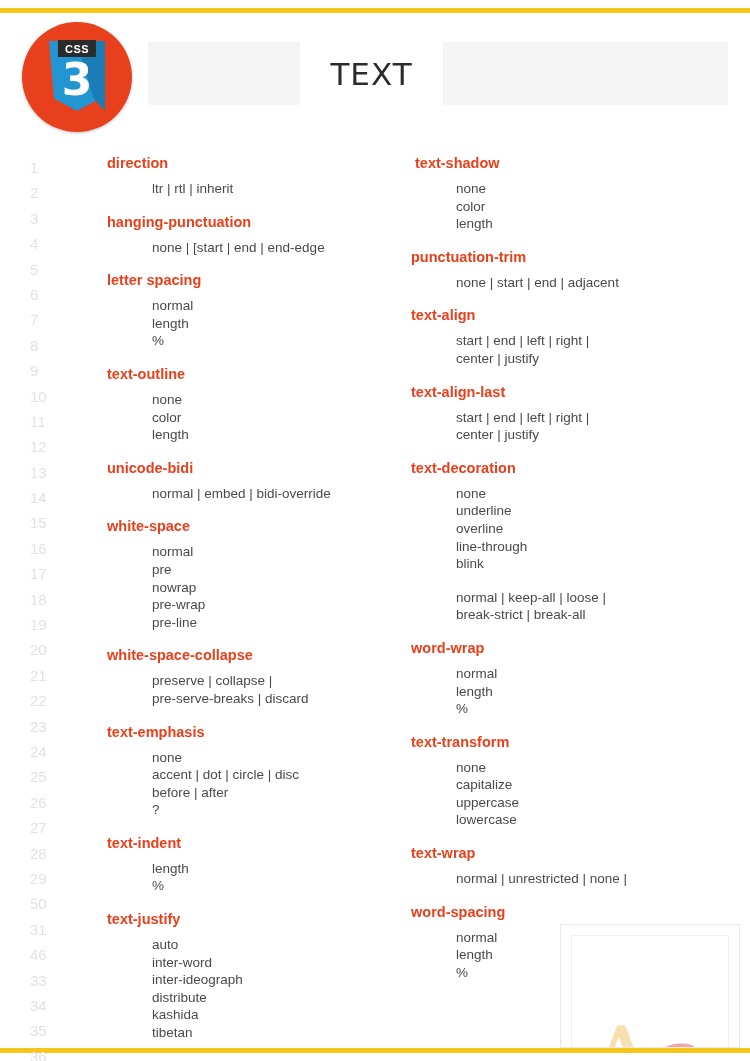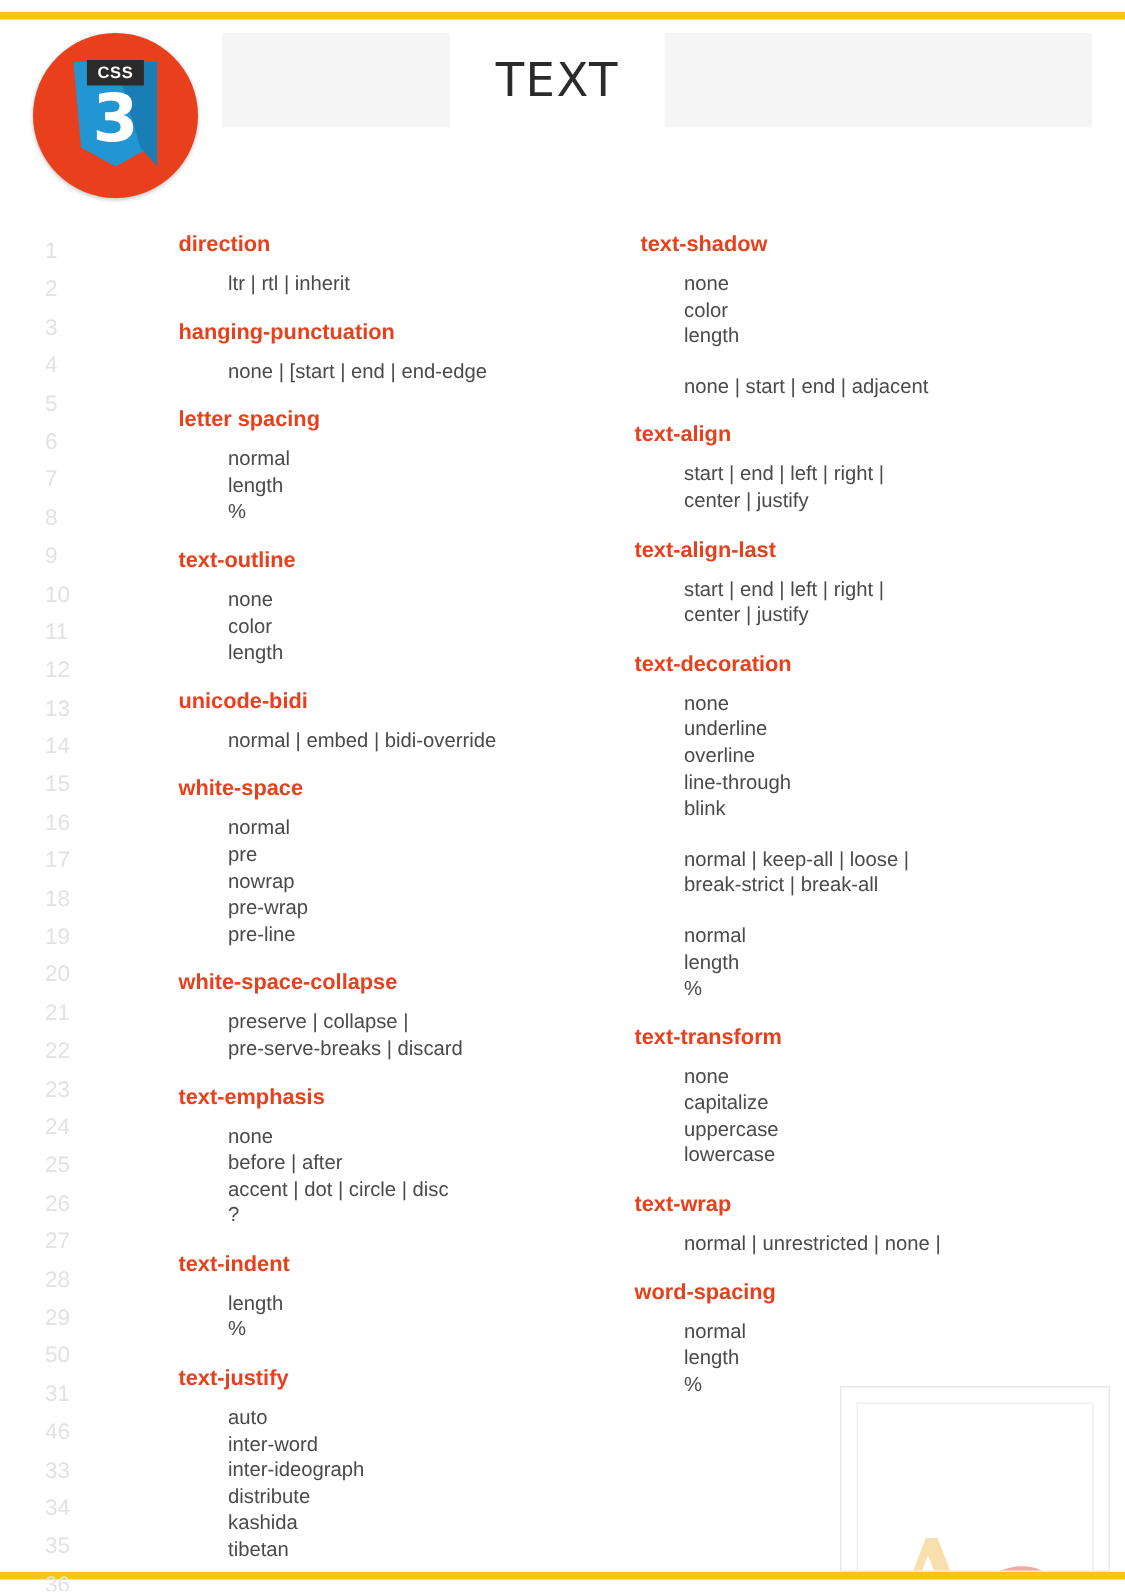--- a/index.html
+++ b/index.html
@@ -20,21 +20,21 @@
     position: absolute;
     left: 0; width: 750px; height: 5px;
     background: #f5c518;
   }
   .rule.top { top: 8px; }
   .rule.bottom { bottom: 8px; }
 
   
   .header {
     position: absolute;
-    top: 22px; left: 0; width: 750px; height: 74px; padding-left: 12px;
+    top: 42px; left: 0; width: 750px; height: 74px; padding-left: 12px;
   }
   .hdr-box {
     position: absolute;
     top: 0; height: 63px;
     background: #f5f5f5;
   }
   .hdr-box.left { left: 148px; width: 152px; }
   .hdr-box.right { left: 443px; width: 285px; }
   .hdr-title {
     position: absolute;
@@ -114,21 +114,21 @@
     font-size: 13.5px;
     color: #4a4a4a;
   }
   .col.left { left: 107px; width: 300px; }
   .col.right { left: 411px; width: 310px; }
 
   .prop-title {
     color: #e8401c;
     font-weight: bold;
     font-size: 14.5px;
-    margin: 0 0 9px 12px;
+    margin: 0 0 9px 0;
     line-height: 16px;
   }
   .prop-title.indent { padding-left: 4px; }
   .values {
     margin: 0 0 16px 0;
     line-height: 17.6px;
     color: #4a4a4a;
     font-size: 13.5px;
   }
   .values div { white-space: pre-wrap; padding-left: 45px; }
@@ -253,22 +253,22 @@
         <div>pre-line</div>
       </div>
       <div class="prop-title">white-space-collapse</div>
       <div class="values">
         <div>preserve | collapse |</div>
         <div>pre-serve-breaks | discard</div>
       </div>
       <div class="prop-title">text-emphasis</div>
       <div class="values">
         <div>none</div>
+        <div>accent | dot | circle | disc</div>
         <div>before | after</div>
-        <div>accent | dot | circle | disc</div>
         <div>?</div>
       </div>
       <div class="prop-title">text-indent</div>
       <div class="values">
         <div>length</div>
         <div>%</div>
       </div>
       <div class="prop-title">text-justify</div>
       <div class="values">
         <div>auto</div>
@@ -279,20 +279,21 @@
         <div>tibetan</div>
       </div>
     </div>
   <div class="col right" id="col-right">
       <div class="prop-title indent">text-shadow</div>
       <div class="values">
         <div>none</div>
         <div>color</div>
         <div>length</div>
       </div>
+      <div class="prop-title">punctuation-trim</div>
       <div class="values">
         <div>none | start | end | adjacent</div>
       </div>
       <div class="prop-title">text-align</div>
       <div class="values">
         <div>start | end | left | right |</div>
         <div>center | justify</div>
       </div>
       <div class="prop-title">text-align-last</div>
       <div class="values">
@@ -304,20 +305,21 @@
         <div>none</div>
         <div>underline</div>
         <div>overline</div>
         <div>line-through</div>
         <div>blink</div>
       </div>
       <div class="values">
         <div>normal | keep-all | loose |</div>
         <div>break-strict | break-all</div>
       </div>
+      <div class="prop-title">word-wrap</div>
       <div class="values">
         <div>normal</div>
         <div>length</div>
         <div>%</div>
       </div>
       <div class="prop-title">text-transform</div>
       <div class="values">
         <div>none</div>
         <div>capitalize</div>
         <div>uppercase</div>

